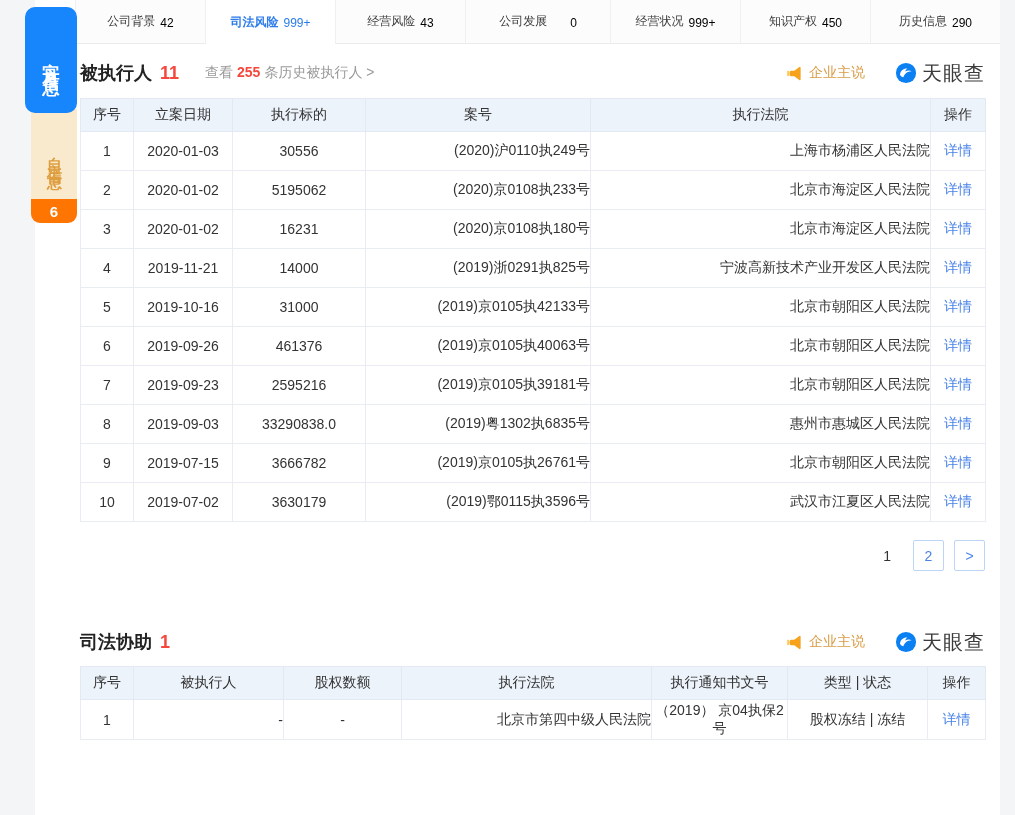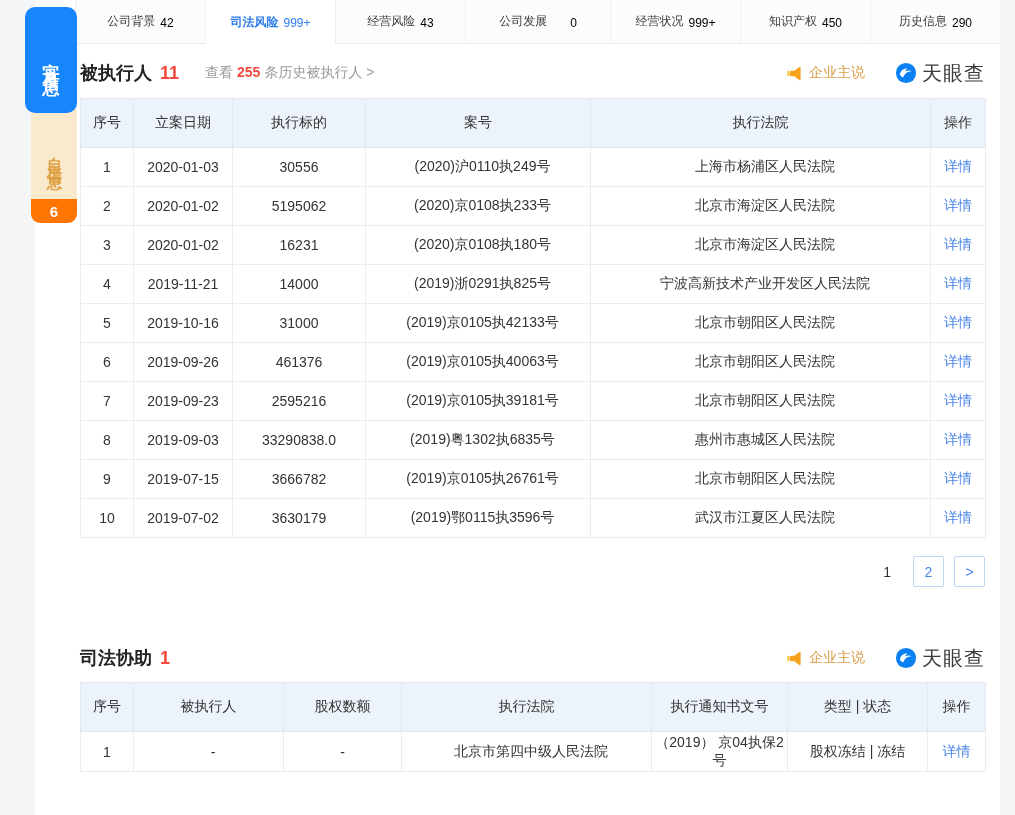--- a/index.html
+++ b/index.html
@@ -74,30 +74,30 @@
   .speak { display:flex; align-items:center; cursor:pointer; }
   .speak-label { font-size:14px; color:#d99b45; margin-left:6px; }
   .brand-logo { display:flex; align-items:center; margin-left:30px; }
   .brand-text { font-size:20px; font-weight:400; color:#3b3b3b; margin-left:5px; letter-spacing:1px; }
 
   
   table { border-collapse:collapse; width:905px; table-layout:fixed; }
   .tbl1 { margin-top:10px; }
   .tbl2 { margin-top:9px; }
   th {
-    height:49px; background:#edf3fb; font-weight:400;
+    height:33px; background:#edf3fb; font-weight:400;
     font-size:14px; color:#333; text-align:center;
     border:1px solid #e2e9f3;
   }
   td {
     height:39px; font-size:14px; color:#333; text-align:center;
     border:1px solid #e9edf3; background:#fff;
   }
   .tbl2 td { height:40px; }
-  td.al { text-align:center; padding-left:9px; }
+  td.al { text-align:right; padding-left:9px; }
   a.detail { color:#4a84e8; text-decoration:none; cursor:pointer; }
 
   
   .pagination { width:905px; display:flex; justify-content:flex-end; align-items:center; margin-top:18px; }
   .page-current { font-size:14px; color:#333; padding:0 12px; }
   .page-box {
     width:31px; height:31px; margin-left:10px;
     border:1px solid #bcd4f5; border-radius:2px;
     display:flex; align-items:center; justify-content:center;
     font-size:14px; color:#4a84e8; background:#fff; cursor:pointer;

